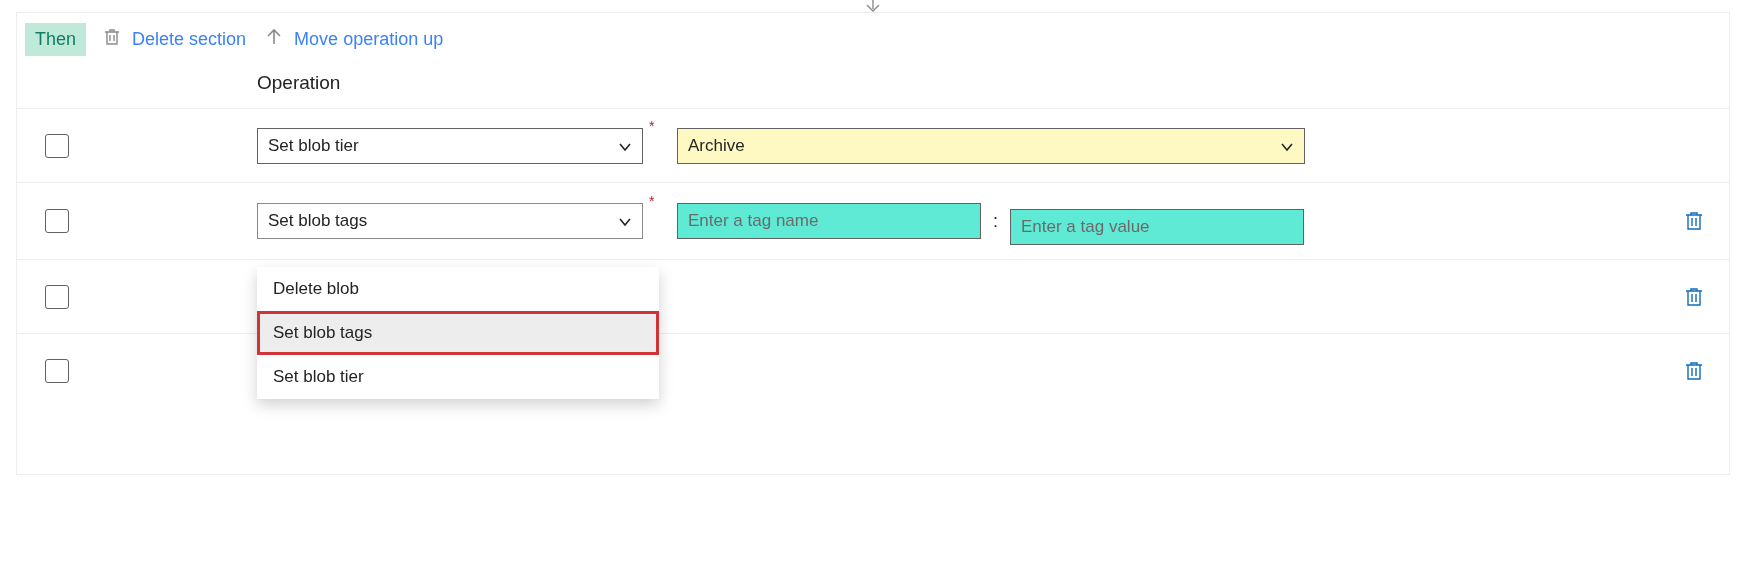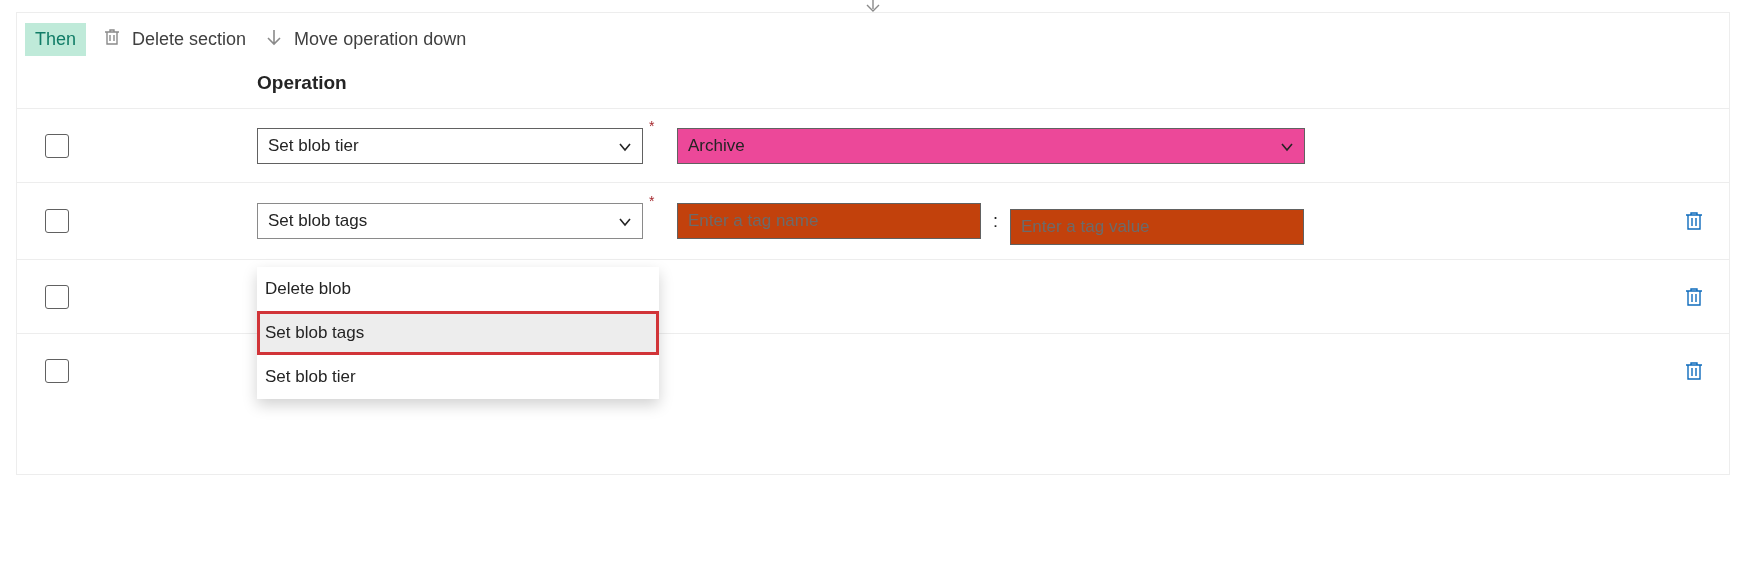--- a/index.html
+++ b/index.html
@@ -3,49 +3,49 @@
 <meta charset="utf-8">
 <style>
   * { box-sizing: border-box; }
   html,body { margin:0; padding:0; font-family: "Segoe UI", Arial, sans-serif; font-size:18px; color:#242424; background:#fff; }
   .frame { width:1746px; height:565px; position:relative; }
   .panel { position:absolute; left:16px; top:12px; right:16px; bottom:90px; border:1px solid #ededed; background:#fff; }
   .toolbar { display:flex; align-items:center; gap:14px; padding:10px 16px 16px 8px; }
   .badge { background:#bfead9; color:#107c66; padding:6px 10px; font-size:18px; }
   .tb-btn { display:inline-flex; align-items:center; gap:10px; background:none; border:none; font-size:18px; cursor:pointer; padding:4px 2px; }
   .tb-btn.primary { color:#242424; }
-  .tb-btn.disabled { color:#404040; cursor:default; }
+  .tb-btn.disabled { color:#3b82f6; cursor:default; }
   .tb-btn svg { width:20px; height:20px; }
   .plus svg { stroke:#0f6cbd; stroke-width:1.6; }
-  .headers { display:flex; padding:0 16px 14px 0; font-weight:700; font-size:19px;align-items:center; }
+  .headers { display:flex; padding:0 16px 14px 0; font-weight:400; font-size:19px;align-items:center; }
   .col-check { width:240px; }
   .col-op    { width:420px; }
   .col-param { flex:1; }
   .row { display:flex; align-items:center; padding:14px 16px 14px 0; border-top:1px solid #ededed; min-height:74px; position:relative; }
   .row:last-child { border-bottom:1px solid #ededed; }
   .col-check-cell { width:240px; display:flex; align-items:center; padding-left:28px; }
   .checkbox { width:24px; height:24px; border:1px solid #616161; border-radius:3px; background:#fff; }
   .col-op-cell { width:420px; position:relative; }
   .select { width:386px; height:36px; border:1px solid #616161; display:flex; align-items:center; justify-content:space-between; padding:0 10px; font-size:17px; background:#fff; cursor:pointer; }
   .select.open { border-color:#8a8a8a; }
   .chev { width:14px; height:14px; }
   .chev svg { width:14px; height:14px; stroke:#242424; stroke-width:1.6; fill:none; }
   .req { color:#a4262c; font-size:14px; margin-left:6px; position:relative; top:-10px; }
   .col-param-cell { flex:1; display:flex; align-items:center; gap:10px; }
-  .param-select { width:628px; height:36px; border:1px solid #616161; display:flex; align-items:center; justify-content:space-between; padding:0 10px; font-size:17px; background:#ec4899; cursor:pointer; }
-  .textbox { height:36px; border:1px solid #616161; padding:0 10px; font-size:17px; font-family:inherit; background:#c2410c; }
+  .param-select { width:628px; height:36px; border:1px solid #616161; display:flex; align-items:center; justify-content:space-between; padding:0 10px; font-size:17px; background:#fef9c3; cursor:pointer; }
+  .textbox { height:36px; border:1px solid #616161; padding:0 10px; font-size:17px; font-family:inherit; background:#5eead4; }
   .textbox::placeholder { color:#6b6b6b; }
   .tag-name { width:304px; }
   .tag-value { width:294px;margin-top:12px; }
   .colon { color:#242424; padding:0 2px; }
   .trash { position:absolute; right:24px; top:50%; transform:translateY(-50%); width:22px; height:22px; cursor:pointer; }
   .trash svg { width:22px; height:22px; stroke:#0f6cbd; fill:none; stroke-width:1.4; }
   
   .dropdown { position:absolute; left:240px; top:254px; width:402px; background:#fff; box-shadow:0 6px 14px rgba(0,0,0,0.18); z-index:10; }
-  .dd-item { padding:12px 8px; font-size:17px; cursor:pointer; }
+  .dd-item { padding:12px 16px; font-size:17px; cursor:pointer; }
   .dd-item.highlight { background:#ededed; outline:3px solid #d13438; outline-offset:-3px; }
   
   .connector { position:absolute; left:50%; top:-2px; transform:translateX(-50%); width:22px; height:14px; }
   .connector svg { width:22px; height:14px; stroke:#8a8a8a; fill:none; stroke-width:1.4; }
 </style>
 </head>
 <body>
 
 <div class="frame">
   <div class="connector">
@@ -60,27 +60,27 @@
       <span class="badge">Then</span>
 
 
       <button class="tb-btn disabled">
         <span><svg viewBox="0 0 20 20" fill="none" stroke="#8a8a8a" stroke-width="1.4">
               <path d="M3 5 H17 M8 5 V3 H12 V5 M5 5 V17 H15 V5 M8 8 V14 M12 8 V14"></path>
             </svg></span>
         <span>Delete section</span>
       </button>
 
-
       <button class="tb-btn disabled">
         <span><svg viewBox="0 0 20 20" fill="none" stroke="#8a8a8a" stroke-width="1.6">
-              <path d="M10 3 V17 M4 11 L10 17 L16 11"></path>
+              <path d="M10 17 V3 M4 9 L10 3 L16 9"></path>
             </svg></span>
-        <span>Move operation down</span>
+        <span>Move operation up</span>
       </button>
+
     </div>
 
     <div class="headers">
       <div class="col-check"></div>
       <div class="col-op">Operation</div>
     </div>
 
     <div class="row">
       <div class="col-check-cell">
           <div class="checkbox"></div>

